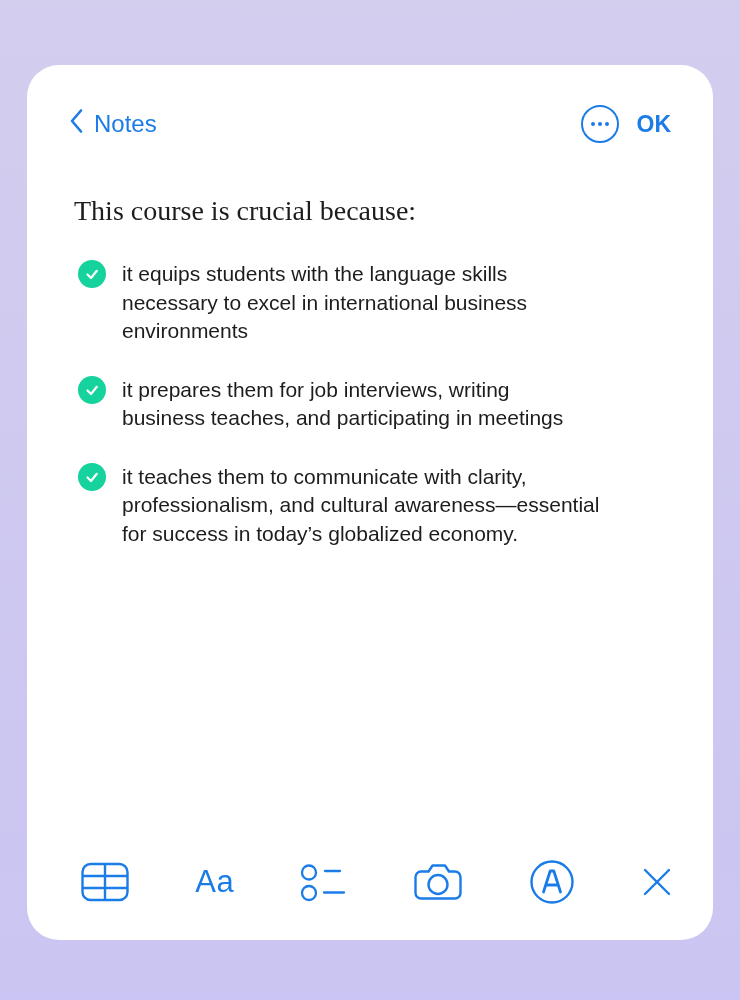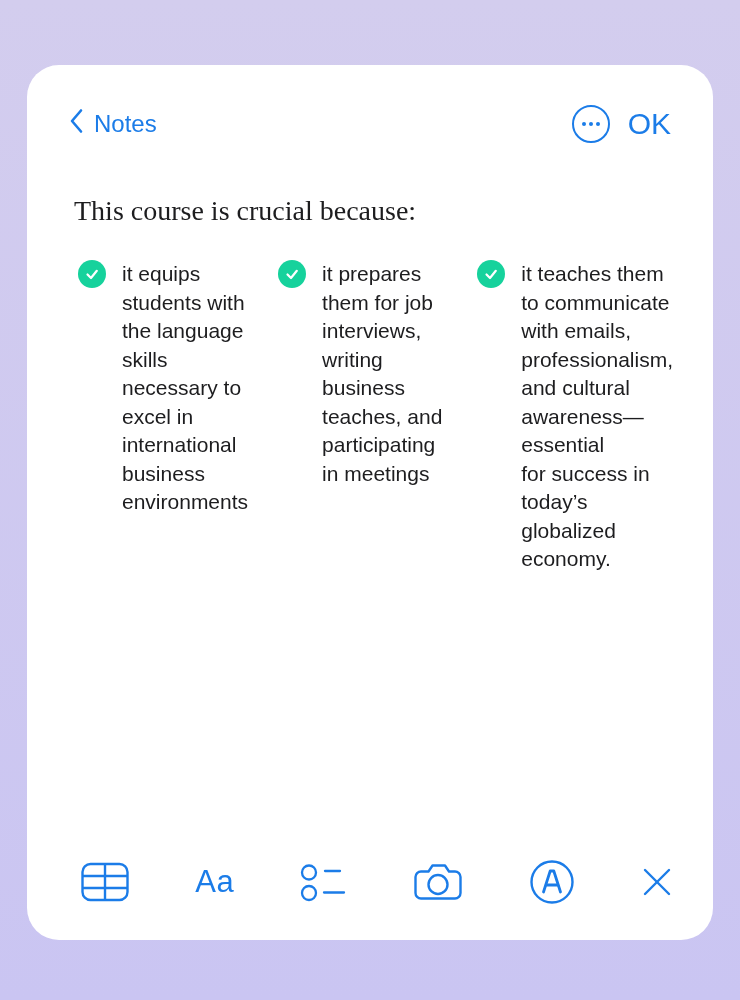--- a/index.html
+++ b/index.html
@@ -53,39 +53,39 @@
     display:flex;align-items:center;justify-content:center;
     gap:3px;
     cursor:pointer;
   }
   .more-btn .dot{
     width:4px;height:4px;border-radius:50%;
     background:var(--accent-blue);
   }
   .ok-btn{
     color:var(--accent-blue);
-    font-size:30px;
-    font-weight:400;
+    font-size:23px;
+    font-weight:700;
     cursor:pointer;
   }
   
   .content{
     padding:54px 40px 0 47px;
   }
   .note-intro{
     font-size:28px;
     color:var(--text);
     line-height:28px;
     font-family:Liberation Serif, serif;
   }
   .checklist{
     margin-top:35px;
     margin-left:4px;
     display:flex;
-    flex-direction:row;
+    flex-direction:column;
     gap:30px;
   }
   .check-item{
     display:flex;
     align-items:flex-start;
     gap:16px;
   }
   .check-circle{
     width:28px;height:28px;
     border-radius:50%;
@@ -175,21 +175,21 @@
         <span class="check-text">it prepares them for job interviews, writing
 business teaches, and participating in meetings</span>
       </div>
 
       <div class="check-item">
         <span class="check-circle">
           <svg width="20" height="20" viewBox="0 0 20 20" fill="none">
             <polyline points="5.5,10.5 9,14 14.8,6.8" stroke="#ffffff" stroke-width="2.2" stroke-linecap="round" stroke-linejoin="round"></polyline>
           </svg>
         </span>
-        <span class="check-text">it teaches them to communicate with emails,
+        <span class="check-text">it teaches them to communicate with clarity,
 professionalism, and cultural awareness—essential
 for success in today’s globalized economy.</span>
       </div>
 
     </div>
   </div>
 
   <div class="toolbar">
 
     <div class="tool">

